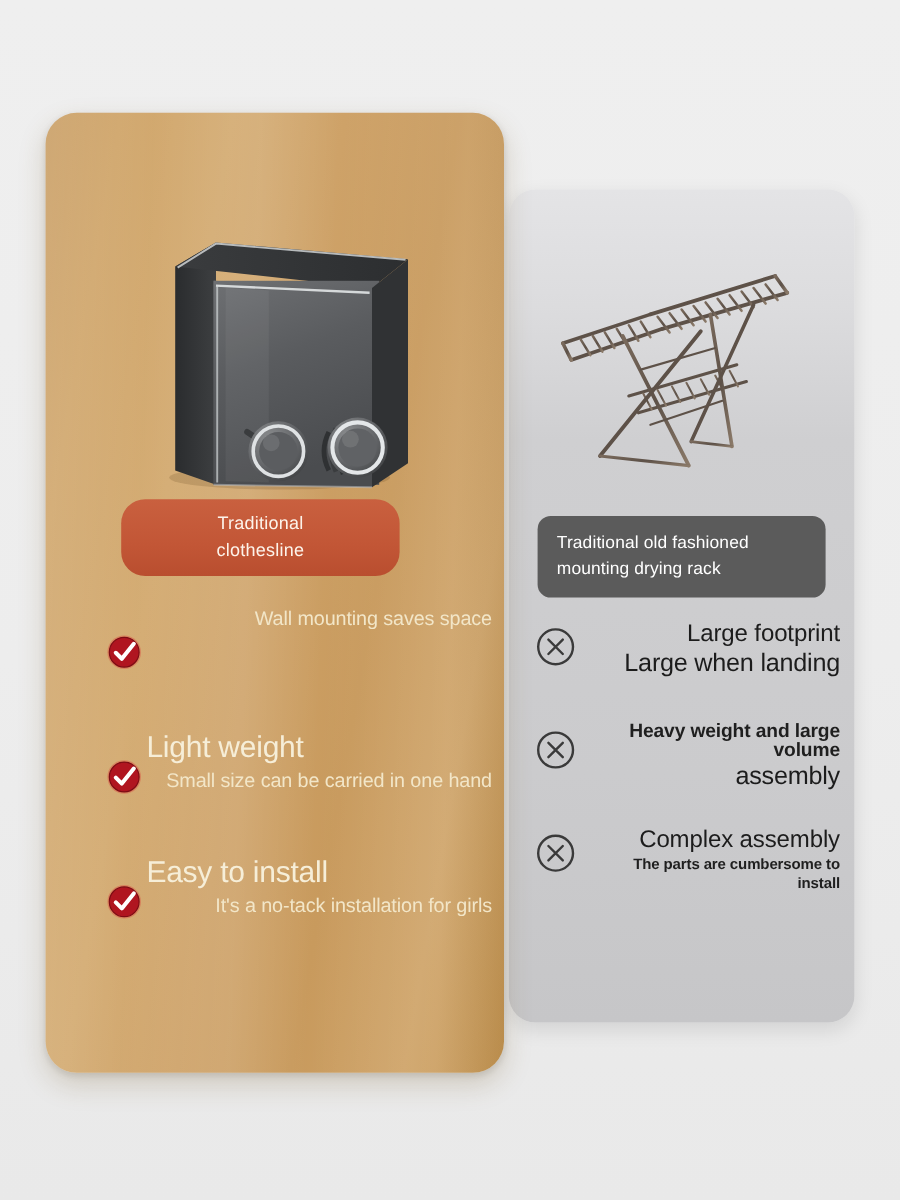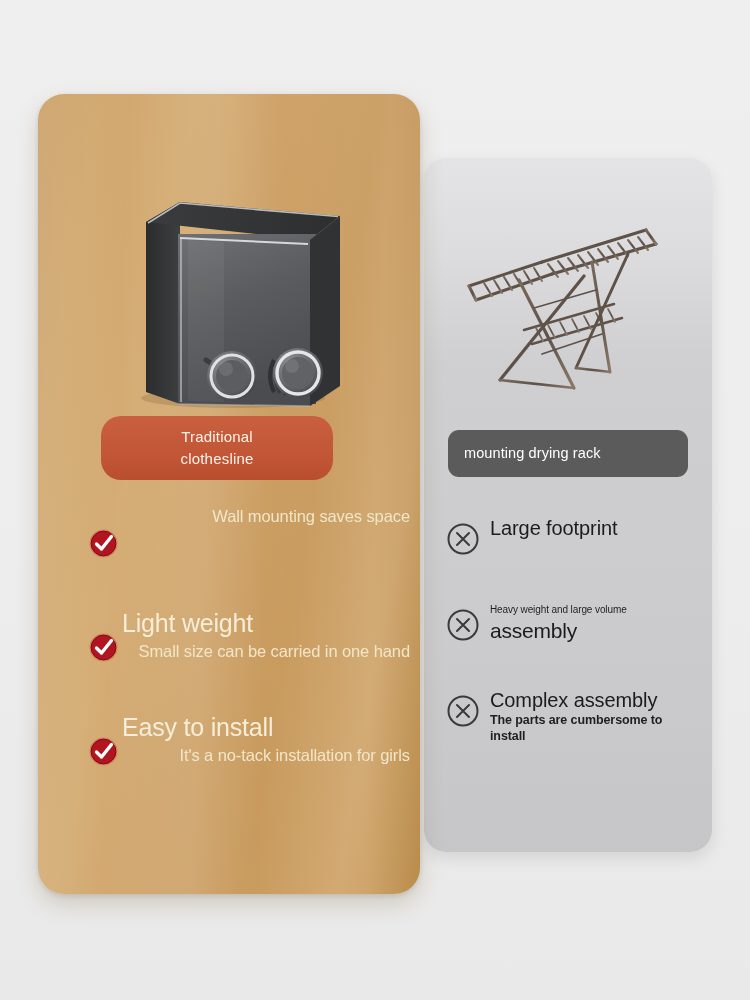--- a/index.html
+++ b/index.html
@@ -52,20 +52,21 @@
     color: #ffffff;
     font-size: 14.5px;
     line-height: 21px;
     letter-spacing: .1px;
   }
   .gray-list {
     position: absolute;
     left: 18px;
     top: 358px;
     width: 258px;
+    text-align: right;
   }
   .gray-row {
     position: relative;
     padding-left: 48px;
     min-height: 58px;
     margin-bottom: 28px;
   }
   .x-icon {
     position: absolute;
     left: 4px;
@@ -73,24 +74,24 @@
     width: 34px;
     height: 34px;
   }
   .g-title {
     font-size: 20px;
     line-height: 24px;
     color: #1c1c1c;
     letter-spacing: -0.1px;
   }
   .g-title-sm {
-    font-size: 10px;
+    font-size: 16px;
     line-height: 16px;
     color: #1f1f1f;
-    font-weight: normal;
+    font-weight: bold;
     letter-spacing: -0.1px;
   }
   .g-sub-lg {
     font-size: 21px;
     line-height: 26px;
     color: #1c1c1c;
     letter-spacing: -0.2px;
   }
   .g-sub-b {
     font-size: 12.5px;
@@ -247,33 +248,35 @@
           <path d="M152 210 L204 96" stroke-width="3"></path>
           <path d="M186 214 L152 210" stroke-width="2.4"></path>
 
           <path d="M110 150 L172 132" stroke-width="1.8"></path>
           <path d="M118 196 L178 176" stroke-width="1.8"></path>
         </g>
       </svg>
     </div>
 
     <div class="gray-badge">
+      <div>Traditional old fashioned</div>
       <div>mounting drying rack</div>
     </div>
 
     <div class="gray-list">
 
       <div class="gray-row">
         <span class="x-icon">
           <svg width="34" height="34" viewBox="0 0 34 34">
             <circle cx="17" cy="17" r="14.5" fill="none" stroke="#3a3a3a" stroke-width="2"></circle>
             <path d="M11 11 L23 23 M23 11 L11 23" stroke="#3a3a3a" stroke-width="2" stroke-linecap="round"></path>
           </svg>
         </span>
         <div class="g-title">Large footprint</div>
+        <div class="g-sub-lg">Large when landing</div>
       </div>
 
       <div class="gray-row">
         <span class="x-icon">
           <svg width="34" height="34" viewBox="0 0 34 34">
             <circle cx="17" cy="17" r="14.5" fill="none" stroke="#3a3a3a" stroke-width="2"></circle>
             <path d="M11 11 L23 23 M23 11 L11 23" stroke="#3a3a3a" stroke-width="2" stroke-linecap="round"></path>
           </svg>
         </span>
         <div class="g-title-sm">Heavy weight and large volume</div>

